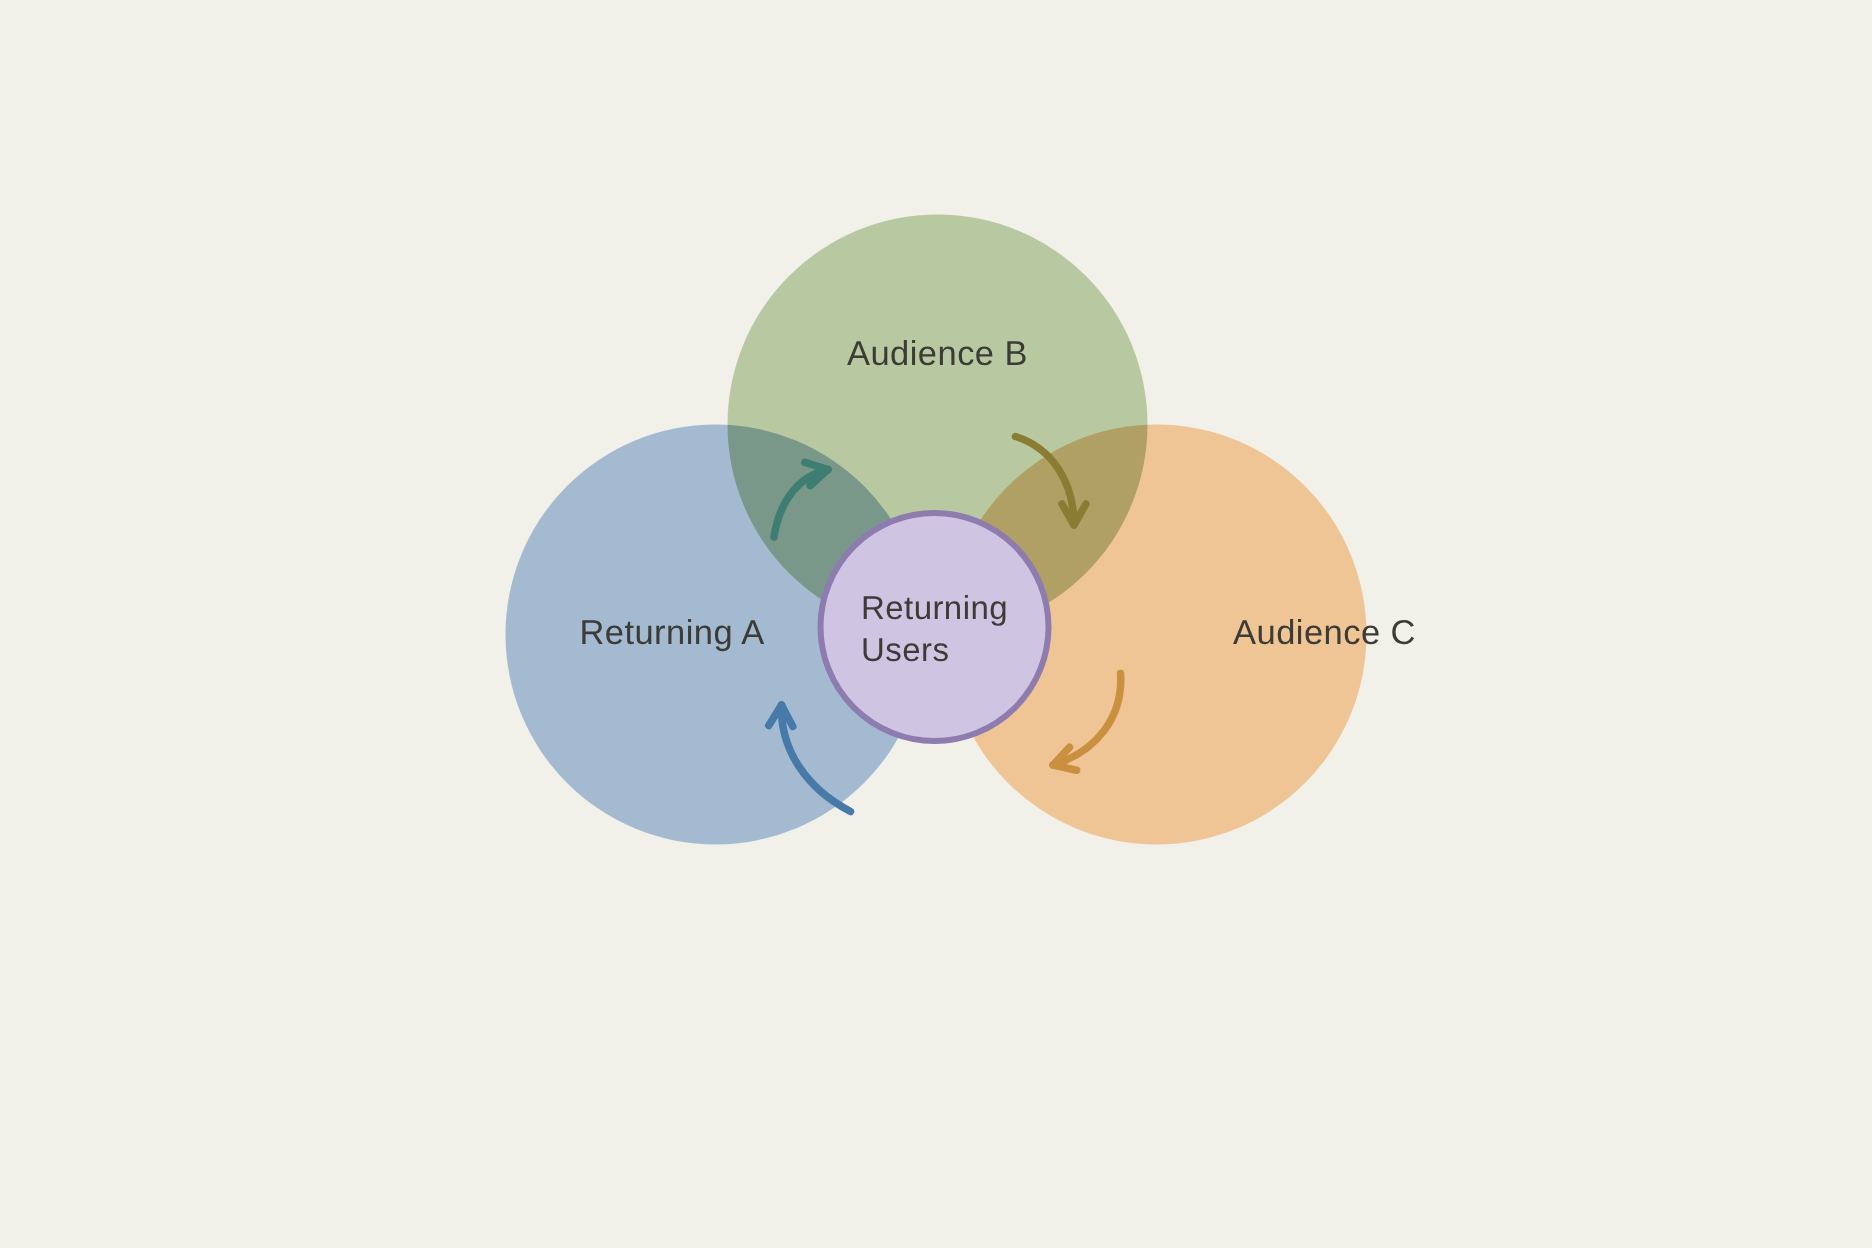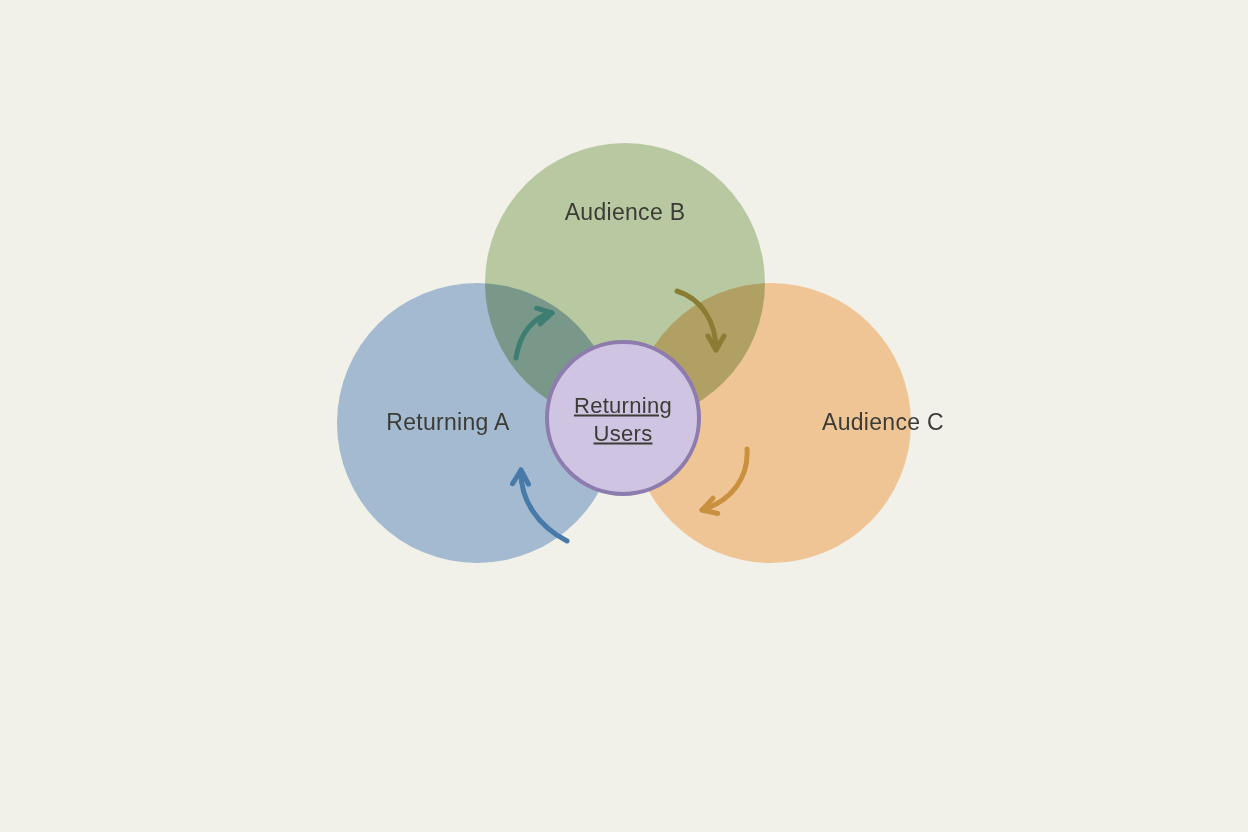--- a/index.html
+++ b/index.html
@@ -28,35 +28,33 @@
     position: absolute;
     transform: translate(-50%, -50%);
     font-size: 23px;
     font-weight: 400;
     color: #3c3b36;
     letter-spacing: 0.3px;
     white-space: nowrap;
     user-select: none;
   }
   .label-audience-a { left: 448px; top: 422px; }
-  .label-audience-b { left: 625px; top: 212px; }
+  .label-audience-b { left: 625px; top: 236px; }
   .label-audience-c { left: 843px; top: 422px; margin-left: 40px; }
   .center-label {
     position: absolute;
     left: 623px;
     top: 419px;
     transform: translate(-50%, -50%);
     font-size: 22px;
     font-weight: 400;
     color: #3c3b36;
-    text-align: center;
     line-height: 1.25;
     letter-spacing: 0.3px;
     user-select: none;
-    text-decoration: underline;
   }
 </style>
 </head>
 <body>
 
 <div class="diagram-stage">
 
   <svg class="venn" width="1248" height="832" viewBox="0 0 1248 832">
     <defs>
       <marker id="mk-teal" markerUnits="userSpaceOnUse" markerWidth="24" markerHeight="24" refX="18" refY="12" orient="auto">

